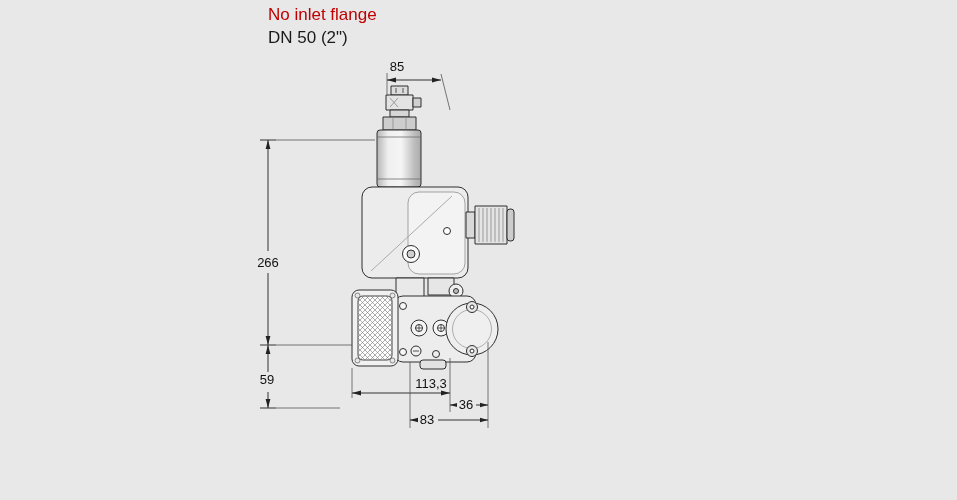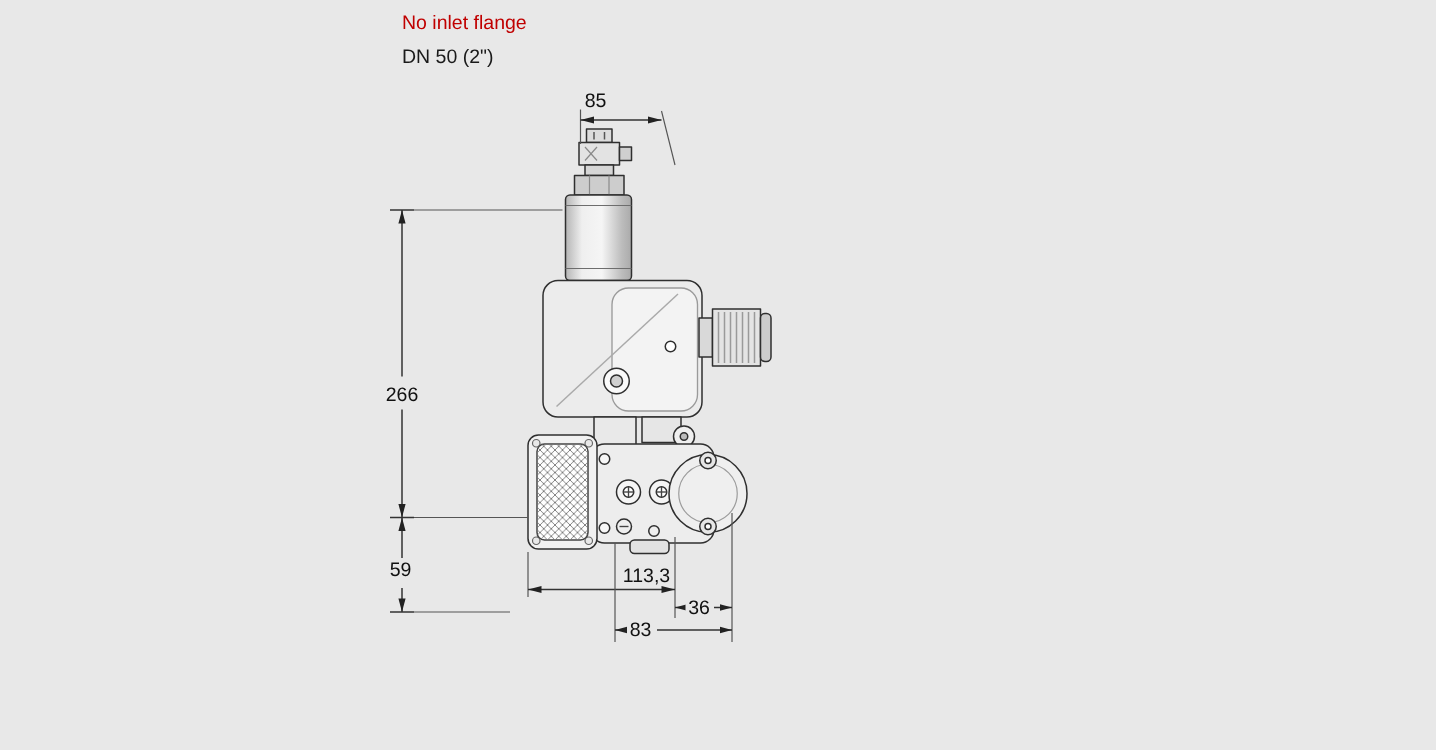--- a/index.html
+++ b/index.html
@@ -6,21 +6,21 @@
   html, body { margin: 0; padding: 0; }
   body {
     width: 957px; height: 500px;
     background: #e8e8e8;
     font-family: "Liberation Sans", sans-serif;
     position: relative;
     overflow: hidden;
   }
   .note {
     position: absolute;
-    font-size: 13px;
+    font-size: 17px;
     line-height: 15px;
     white-space: pre;
   }
   #note1 { left: 268px; top: 7px;  color: #c00000; }
   #note2 { left: 268px; top: 30px; color: #1a1a1a; }
   svg { position: absolute; left: 0; top: 0; }
   .dim-text {
     font-size: 13px;
     fill: #111;
     font-family: "Liberation Sans", sans-serif;

